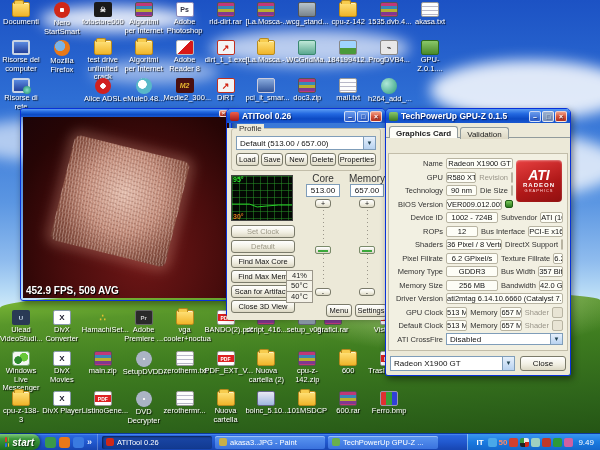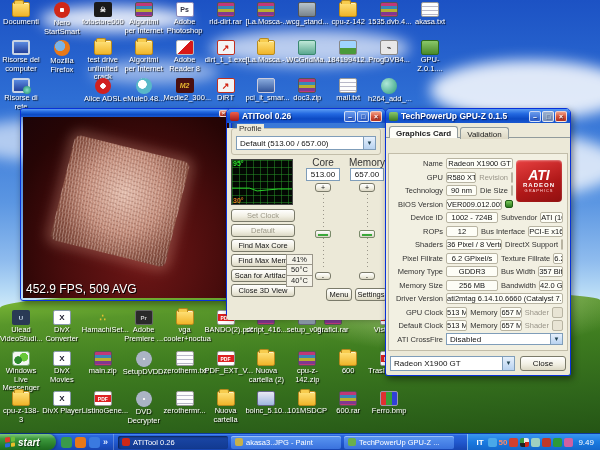--- a/index.html
+++ b/index.html
@@ -76,21 +76,21 @@
   #furwin .tbtn{width:9px;height:7px;line-height:5px;font-size:6px}
   .furview{position:absolute;left:2px;top:8px;right:2px;bottom:2px;overflow:hidden;
            background:radial-gradient(ellipse at 58% 78%,#6e1616 0%,#4a0d0d 45%,#260505 80%,#1c0408 100%)}
   .furcube{position:absolute;left:38px;top:30px;width:118px;height:108px;transform:rotate(14deg);
            background:radial-gradient(circle at 52% 42%,#e2bcac 0%,#c08a78 45%,#8a5344 75%,#6a3a30 100%);
            filter:blur(.7px);border-radius:6px;
            box-shadow:0 0 12px 5px rgba(210,150,130,.35)}
   .furcube::after{content:'';position:absolute;inset:0;border-radius:6px;
            background:repeating-linear-gradient(83deg,rgba(255,235,225,.35) 0 1px,transparent 1px 3px),
                       repeating-linear-gradient(7deg,rgba(90,40,30,.25) 0 1px,transparent 1px 4px)}
-  .fps{position:absolute;left:3px;bottom:2px;color:#fff;font-size:12px;font-weight:normal;text-shadow:1px 1px 0 #000}
+  .fps{position:absolute;left:3px;bottom:2px;color:#fff;font-size:10px;font-weight:bold;text-shadow:1px 1px 0 #000}
   
   #atiwin{left:226px;top:108px;width:160px;height:208px;z-index:3}
   .group{border:1px solid #c2bda9;border-radius:3px;margin:5px 4px 2px;padding:7px 4px 4px;position:relative}
   .glabel{position:absolute;top:-5px;left:5px;background:#ece9d8;padding:0 2px;font-size:8px;color:#333}
   .prof-btns{display:flex;gap:2px;margin-top:3px}
   .prof-btns .xbtn{flex:1;height:13px;padding:0 1px}
   .mid{position:relative;height:152px;margin:0 4px}
   .graph{position:absolute;left:0;top:2px;width:62px;height:46px;background:#030803;border:1px solid #444;
          background-image:repeating-linear-gradient(90deg,rgba(40,150,40,.5) 0 1px,transparent 1px 7px),
                           repeating-linear-gradient(180deg,rgba(40,150,40,.5) 0 1px,transparent 1px 7px)}
@@ -132,21 +132,21 @@
            background:linear-gradient(160deg,#e84040,#b01818 60%,#901010);box-shadow:inset 0 1px 2px rgba(255,255,255,.4);
            display:flex;flex-direction:column;align-items:center;justify-content:center;color:#fff}
   .atilogo .a1{font-size:14px;font-weight:bold;font-style:italic;line-height:13px}
   .atilogo .a2{font-size:6px;letter-spacing:1px;font-weight:bold}
   .atilogo .a3{font-size:4px;letter-spacing:1px;color:#ffd8d8}
   .chip{width:8px;height:8px;border-radius:2px;background:linear-gradient(#7ac85a,#2d7a1e);border:1px solid #1e5a14;flex:0 0 auto}
   .gz-bottom{position:absolute;left:2px;right:2px;bottom:3px;height:18px;display:flex;align-items:center;gap:5px;padding:0 2px}
   
   #taskbar{position:absolute;left:0;right:0;bottom:0;height:17px;z-index:10;display:flex;align-items:stretch;
            background:linear-gradient(180deg,#4f8ef7 0%,#2a66dd 10%,#2159cf 50%,#1847b4 95%);border-top:1px solid #0c3a9e}
-  .startbtn{width:56px;display:flex;align-items:center;gap:3px;padding:0 6px 0 5px;color:#fff;font-weight:bold;
+  .startbtn{width:40px;display:flex;align-items:center;gap:3px;padding:0 6px 0 5px;color:#fff;font-weight:bold;
             font-style:italic;font-size:10px;border-radius:0 9px 9px 0;
             background:linear-gradient(180deg,#7ec87e 0%,#3d9a3d 30%,#2a7e2a 70%,#1e6a1e 100%);
             box-shadow:1px 0 3px rgba(0,0,0,.4);text-shadow:1px 1px 1px rgba(0,0,0,.6)}
   .flag{width:10px;height:10px;display:grid;grid-template-columns:1fr 1fr;gap:1px;transform:skewY(-6deg)}
   .flag i{border-radius:1px}
   .ql{display:flex;align-items:center;gap:3px;padding:0 5px;border-right:1px solid rgba(255,255,255,.25)}
   .qli{width:11px;height:11px;border-radius:3px}
   .qmore{color:#dce8ff;font-size:9px;font-weight:bold}
   .tasks{flex:1;display:flex;align-items:center;gap:3px;padding:0 4px;overflow:hidden}
   .task{flex:1;max-width:110px;height:13px;border-radius:2px;display:flex;align-items:center;gap:3px;padding:0 4px;
@@ -444,20 +444,27 @@
       <div class="tbtn close">×</div>
     </div>
   </div>
   <div class="wbody">
     <div class="group">
       <span class="glabel">Profile</span>
       <div class="combo" style="height:14px">
         <span>Default (513.00 / 657.00)</span>
         <span class="arr">▼</span>
       </div>
+      <div class="prof-btns" id="at-profile-btns">
+          <div class="xbtn">Load</div>
+          <div class="xbtn">Save</div>
+          <div class="xbtn">New</div>
+          <div class="xbtn">Delete</div>
+          <div class="xbtn">Properties</div>
+        </div>
     </div>
     <div class="mid">
       <div class="graph">
         <svg viewBox="0 0 62 46">
           <polyline points="0,29 18,29 26,32 36,31 48,30 62,30" fill="none" stroke="#2ad82a" stroke-width="1"></polyline>
         </svg>
         <span class="gmax">95°</span>
         <span class="gmin">30°</span>
       </div>
       <div class="stack" id="at-actions">

